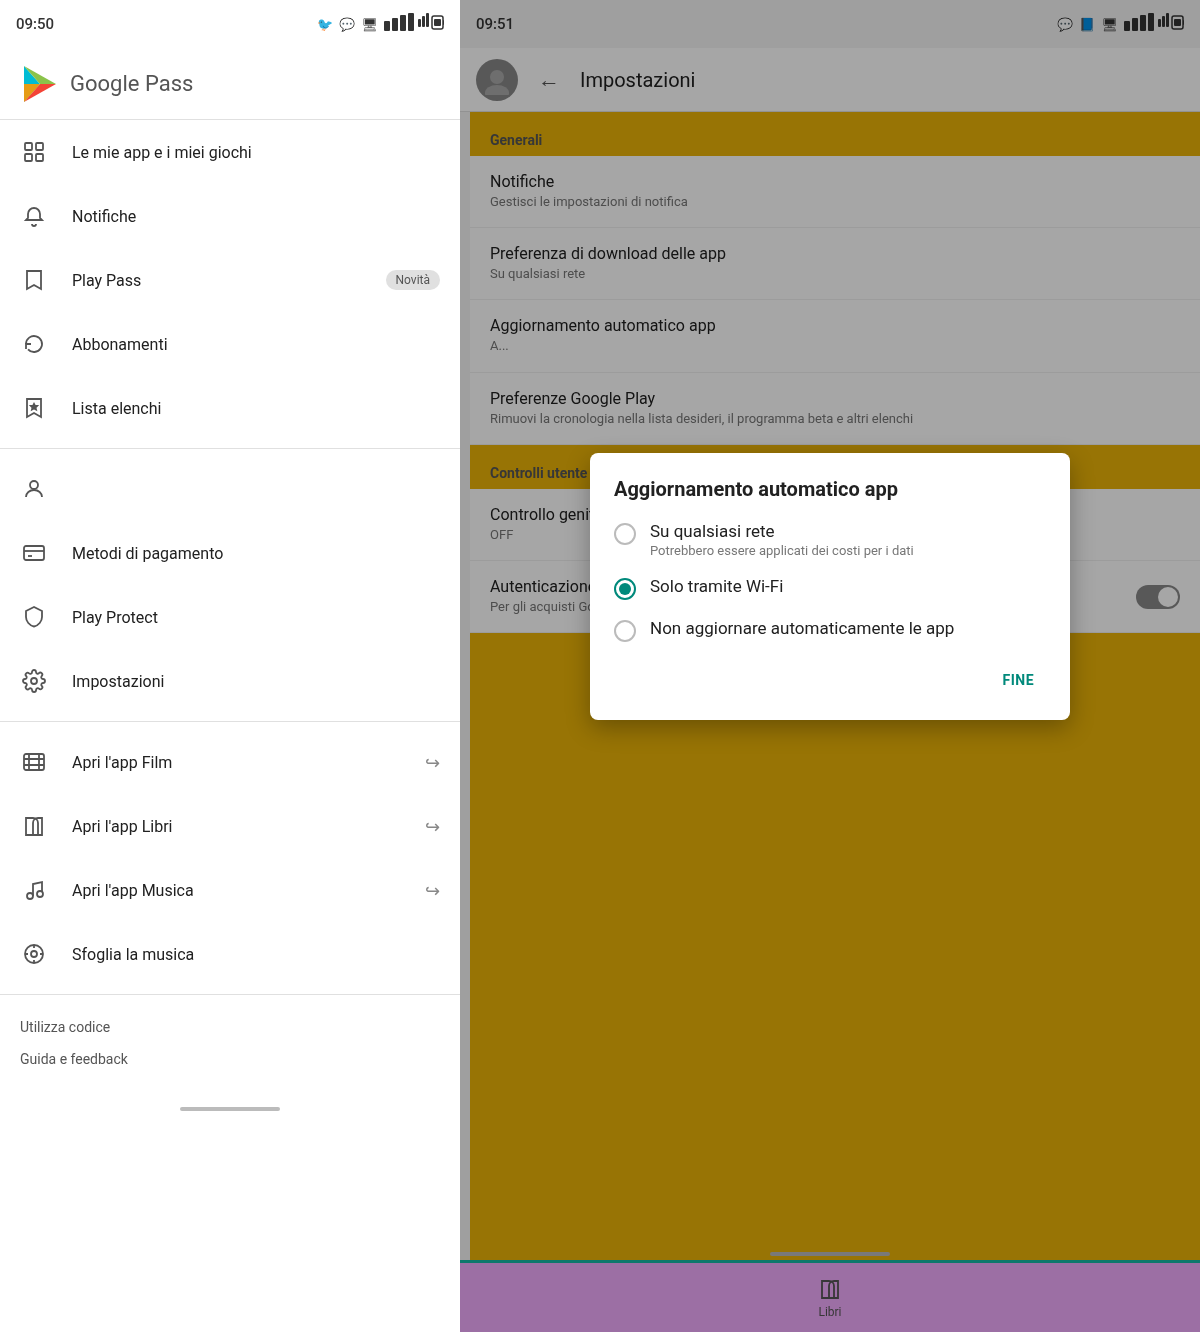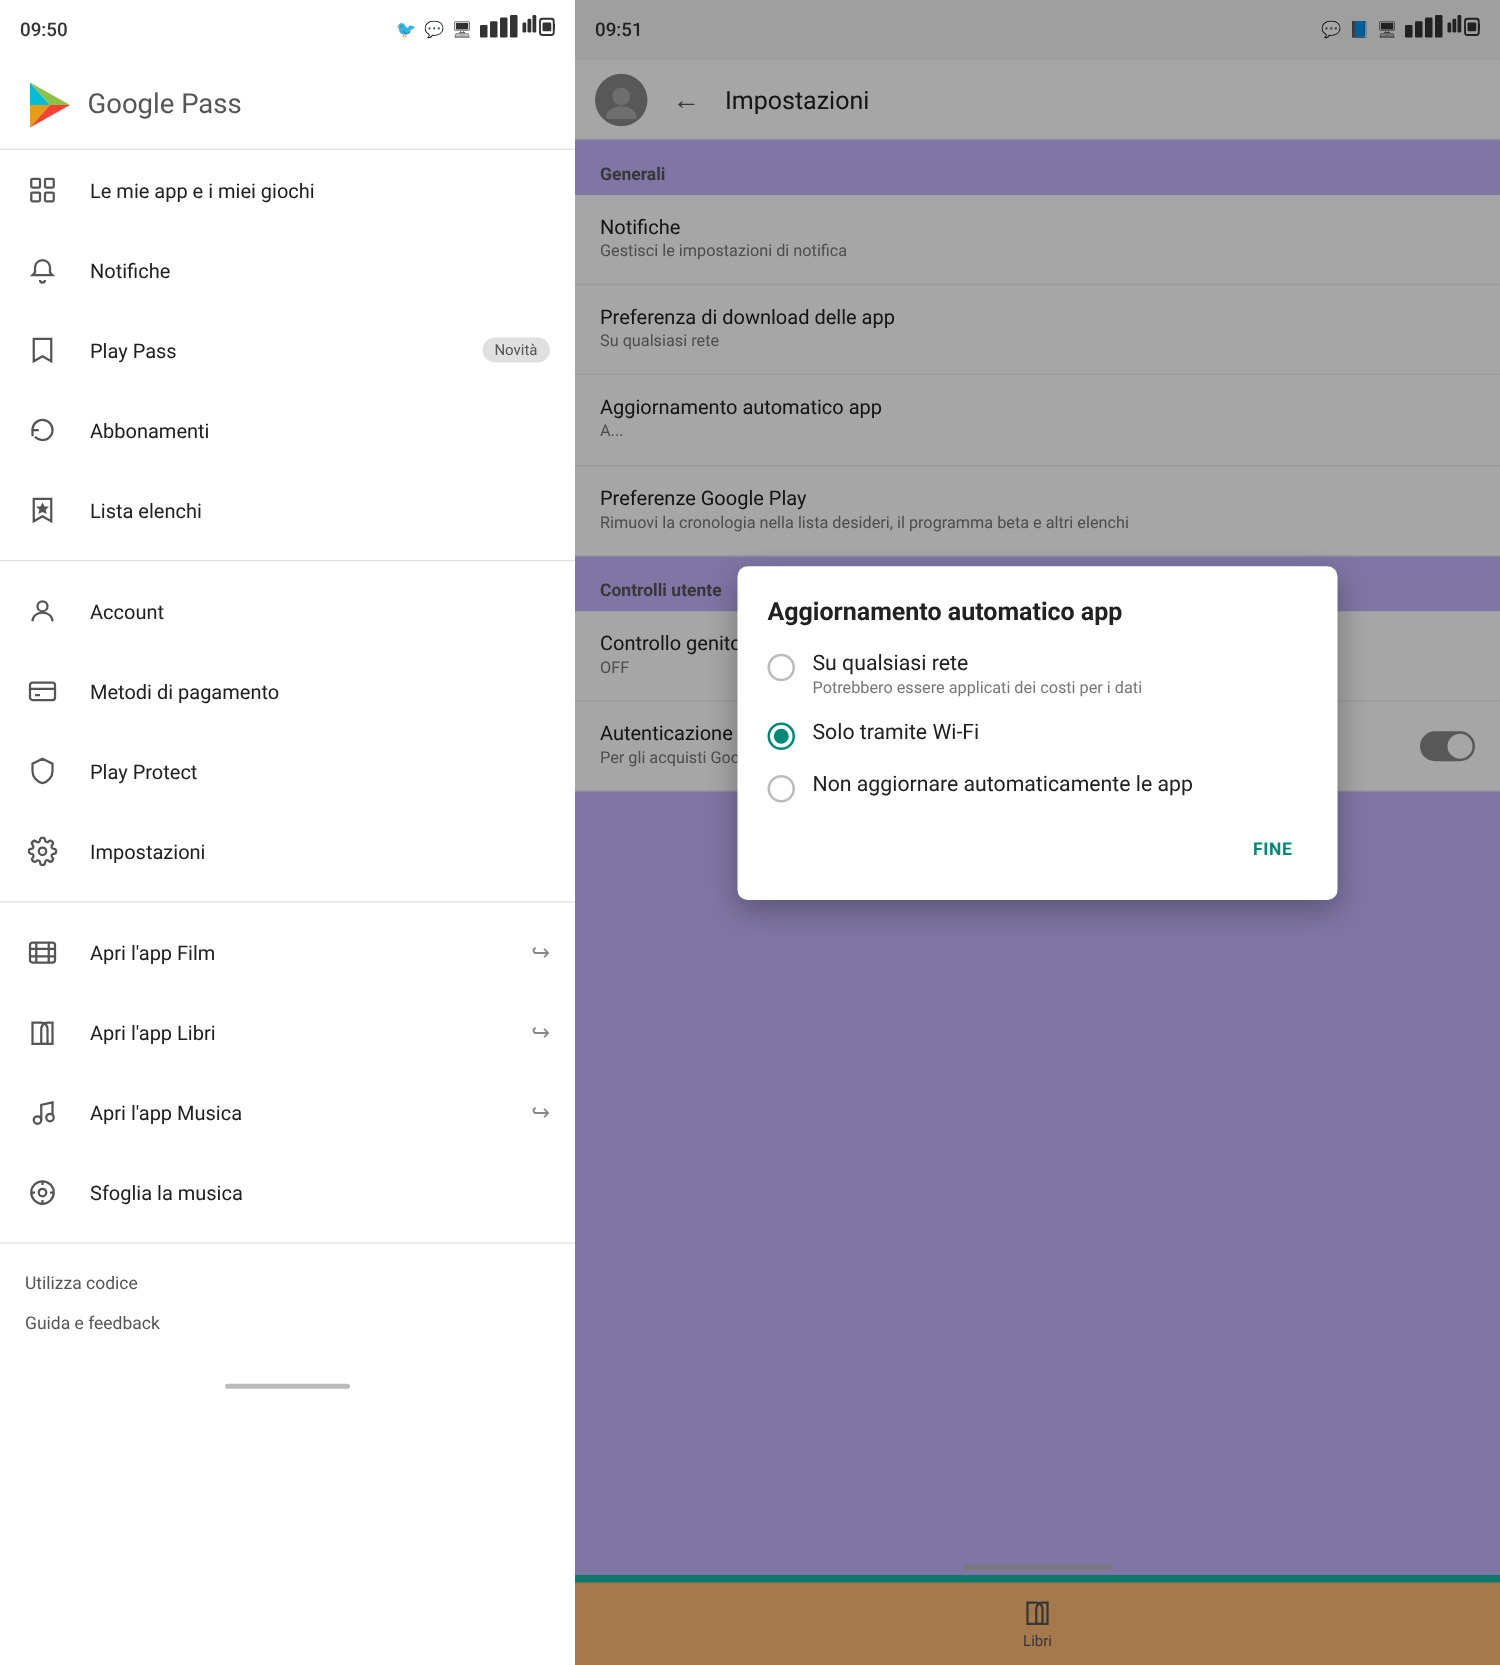--- a/index.html
+++ b/index.html
@@ -186,22 +186,23 @@
 
     .settings-title {
       font-size: 20px;
       color: #212121;
       font-weight: 400;
     }
 
     .settings-content {
       flex: 1;
       overflow-y: auto;
-      background: #c4b5fd;
+      background: #eab308;
       padding-bottom: 64px;
+      margin-left: 10px;
     }
 
     .settings-section-header {
       padding: 20px 20px 8px 20px;
       font-size: 14px;
       font-weight: 700;
       color: #555;
     }
 
     .settings-item {
@@ -248,25 +249,25 @@
       top: 2px;
       right: 2px;
     }
 
     .bottom-nav {
       position: absolute;
       bottom: 0;
       left: 0;
       right: 0;
       height: 72px;
-      background: #fdba74;
+      background: #f0abfc;
       display: flex;
       align-items: center;
       justify-content: center;
-      border-top: 6px solid #14b8a6;
+      border-top: 3px solid #14b8a6;
     }
 
     .bottom-nav-item {
       display: flex;
       flex-direction: column;
       align-items: center;
       gap: 4px;
       font-size: 12px;
       color: #555;
     }
@@ -468,21 +469,20 @@
 
     <div class="menu-divider"></div>
 
     <div class="menu-item">
       <div class="menu-icon">
         <svg viewBox="0 0 24 24" fill="none" stroke="#555" stroke-width="1.8">
           <circle cx="12" cy="8" r="4"></circle>
           <path d="M4 20c0-4 3.6-7 8-7s8 3 8 7"></path>
         </svg>
       </div>
-      <span class="menu-label">Account</span>
     </div>
 
     <div class="menu-item">
       <div class="menu-icon">
         <svg viewBox="0 0 24 24" fill="none" stroke="#555" stroke-width="1.8">
           <rect x="2" y="5" width="20" height="14" rx="2"></rect>
           <path d="M2 10h20"></path>
           <path d="M6 15h4"></path>
         </svg>
       </div>

